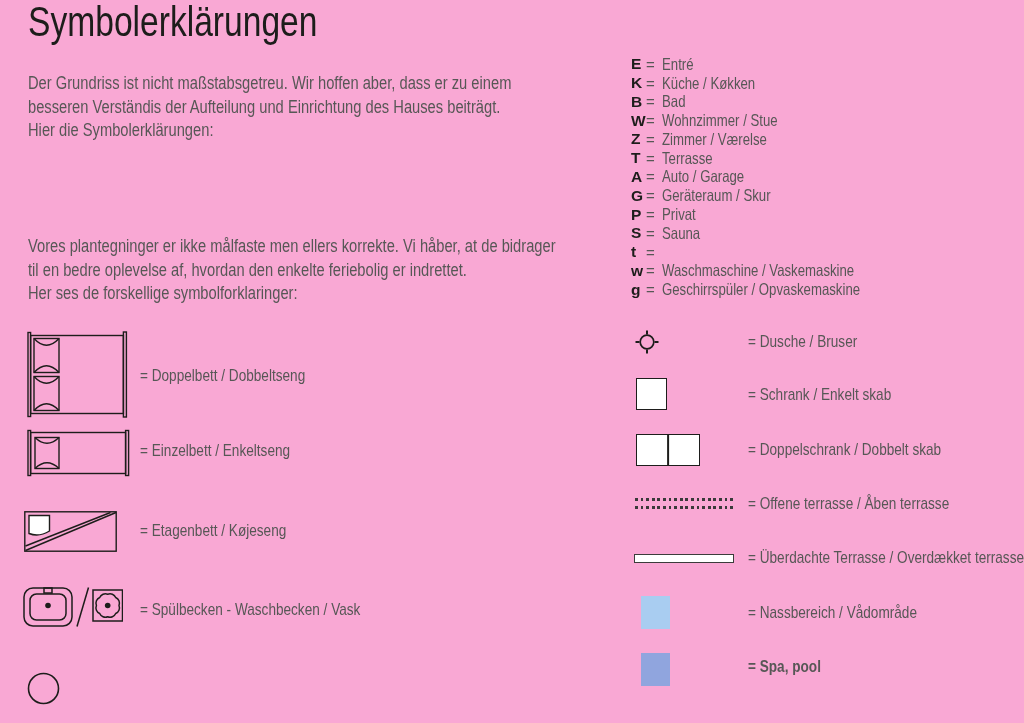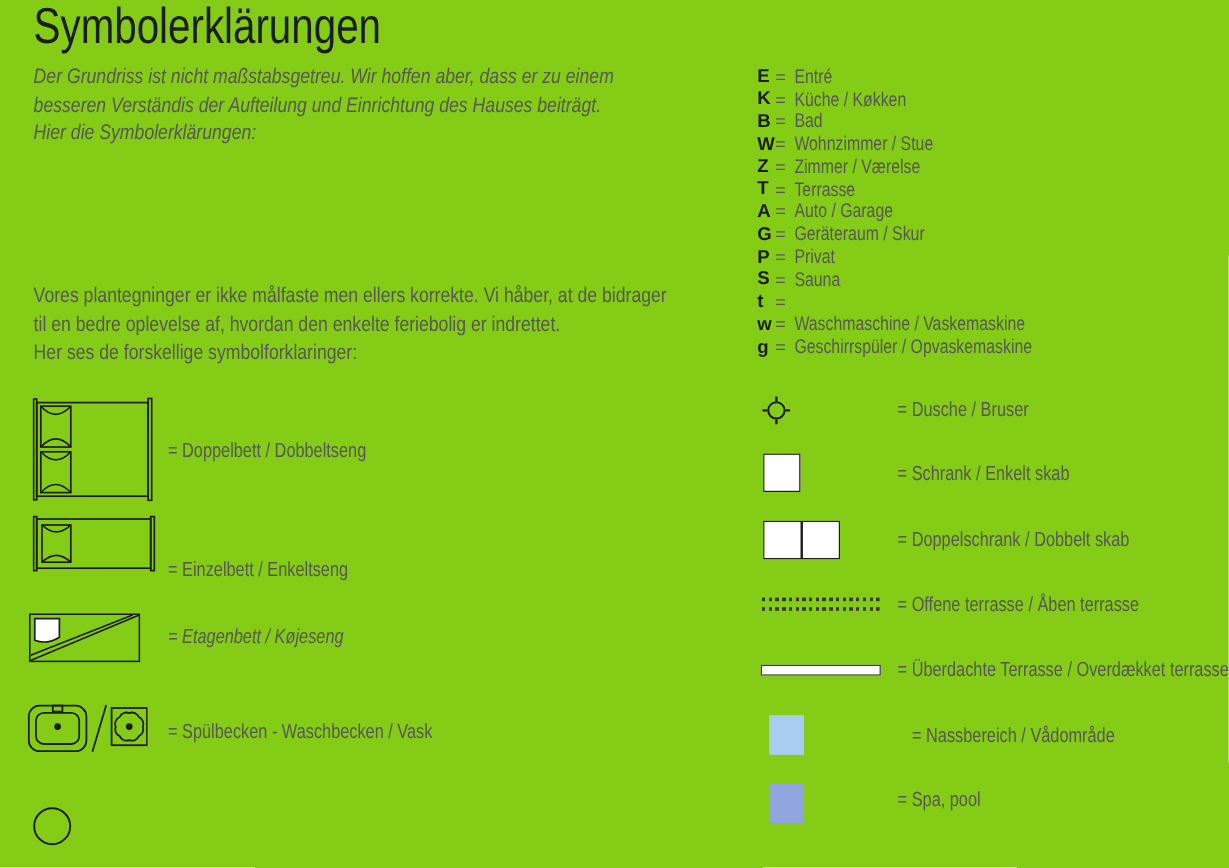--- a/index.html
+++ b/index.html
@@ -1,17 +1,17 @@
 <!DOCTYPE html>
 <html><head>
 <meta charset="utf-8">
 <style>
   html,body{margin:0;padding:0;background:#ffffff;}
   .page{
-    position:relative;width:1024px;height:723px;background:#84cc16;overflow:hidden;
+    position:relative;width:1024px;height:723px;background:#f9a8d4;overflow:hidden;
     font-family:"Liberation Sans","DejaVu Sans",sans-serif;color:#575756;
   }
   .cx{display:inline-block;transform:scaleX(0.84);transform-origin:0 50%;white-space:nowrap;}
   .cx8{display:inline-block;transform:scaleX(0.80);transform-origin:0 50%;white-space:nowrap;}
   .heading{position:absolute;left:28px;font-size:42px;line-height:50px;font-weight:400;color:#1d1d1b;}
   .para{position:absolute;left:28px;font-size:17.5px;line-height:23.5px;color:#575756;}
   .lbl{position:absolute;font-size:17px;line-height:20px;color:#575756;}
   .abbr{position:absolute;left:631px;top:55px;}
   .abbr-row{display:flex;align-items:center;height:18.78px;}
   .abbr-lt{width:15px;font-weight:700;font-size:15.5px;color:#1d1d1b;}
@@ -27,21 +27,21 @@
   .swatch{position:absolute;width:29px;height:33px;}
 </style>
 </head>
 <body>
 
 <div class="page">
 
   <div class="heading" style="top:-3px;">
     <span class="cx8">Symbolerklärungen</span>
   </div>
-  <div class="para" style="top:52px;font-style:italic;">
+  <div class="para" style="top:72px;">
     <div><span class="cx">Der Grundriss ist nicht maßstabsgetreu. Wir hoffen aber, dass er zu einem</span></div>
     <div><span class="cx">besseren Verständis der Aufteilung und Einrichtung des Hauses beiträgt.</span></div>
     <div><span class="cx">Hier die Symbolerklärungen:</span></div>
   </div>
 
   <div class="para" style="top:235px;">
     <div><span class="cx">Vores plantegninger er ikke målfaste men ellers korrekte. Vi håber, at de bidrager</span></div>
     <div><span class="cx">til en bedre oplevelse af, hvordan den enkelte feriebolig er indrettet.</span></div>
     <div><span class="cx">Her ses de forskellige symbolforklaringer:</span></div>
   </div>
@@ -129,31 +129,31 @@
   </div>
 
   <svg class="icon-abs lineart" style="left:27px;top:429px;" width="103" height="48" viewBox="0 0 103 48" stroke-width="1.4">
     <rect x="1" y="1.5" width="2.6" height="45"></rect>
     <rect x="98.6" y="1.5" width="3" height="45"></rect>
     <rect x="3.6" y="3.5" width="95" height="41"></rect>
     <rect x="8" y="8.5" width="24" height="31"></rect>
     <path d="M8,8.5 Q20,20 32,8.5"></path>
     <path d="M8,39.5 Q20,28 32,39.5"></path>
   </svg>
-  <div class="lbl" style="left:140px;top:441px;margin-top:24px;">
+  <div class="lbl" style="left:140px;top:441px;">
     <span class="cx8">= Einzelbett / Enkeltseng</span>
   </div>
 
   <svg class="icon-abs lineart" style="left:24px;top:511px;" width="93" height="41" viewBox="0 0 93 41" stroke-width="1.4">
     <rect x="0.8" y="0.8" width="91.4" height="39.4"></rect>
     <line x1="1.5" y1="39.5" x2="92" y2="1.5"></line>
     <line x1="1.5" y1="35" x2="86.5" y2="1.5"></line>
     <path d="M5,4.5 L25.5,4.5 L25.5,20 Q15,26.5 5,22.5 Z" fill="#ffffff"></path>
   </svg>
-  <div class="lbl" style="left:140px;top:521px;font-style:italic;">
+  <div class="lbl" style="left:140px;top:521px;">
     <span class="cx8">= Etagenbett / Køjeseng</span>
   </div>
 
   <svg class="icon-abs lineart" style="left:23px;top:586px;" width="100" height="42" viewBox="0 0 100 42" stroke-width="1.5">
     <rect x="1" y="2" width="48" height="38" rx="9"></rect>
     <rect x="7" y="8" width="36" height="26" rx="6.5"></rect>
     <rect x="21" y="2" width="8" height="5"></rect>
     <circle cx="25" cy="19.5" r="2.8" fill="#1d1d1b" stroke="none"></circle>
     <line x1="54" y1="40.5" x2="65.5" y2="1.5"></line>
     <rect x="70" y="4" width="29.5" height="31"></rect>
@@ -198,22 +198,22 @@
   <div class="lbl" style="left:748px;top:494px;">
     <span class="cx8">= Offene terrasse / Åben terrasse</span>
   </div>
 
   <div class="bar" style="left:634px;top:554px;width:100px;height:9px;"></div>
   <div class="lbl" style="left:748px;top:548px;">
     <span class="cx8">= Überdachte Terrasse / Overdækket terrasse</span>
   </div>
 
   <div class="swatch" style="left: 641px; top: 596px; background-color: rgb(169, 205, 241);"></div>
-  <div class="lbl" style="left:748px;top:603px;margin-left:12px;">
+  <div class="lbl" style="left:748px;top:603px;">
     <span class="cx8">= Nassbereich / Vådområde</span>
   </div>
 
   <div class="swatch" style="left: 641px; top: 653px; background-color: rgb(144, 165, 222);"></div>
-  <div class="lbl" style="left:748px;top:657px;">
+  <div class="lbl" style="left:748px;top:657px;font-weight:bold;">
     <span class="cx8">= Spa, pool</span>
   </div>
 
 </div>
 
 </body></html>

